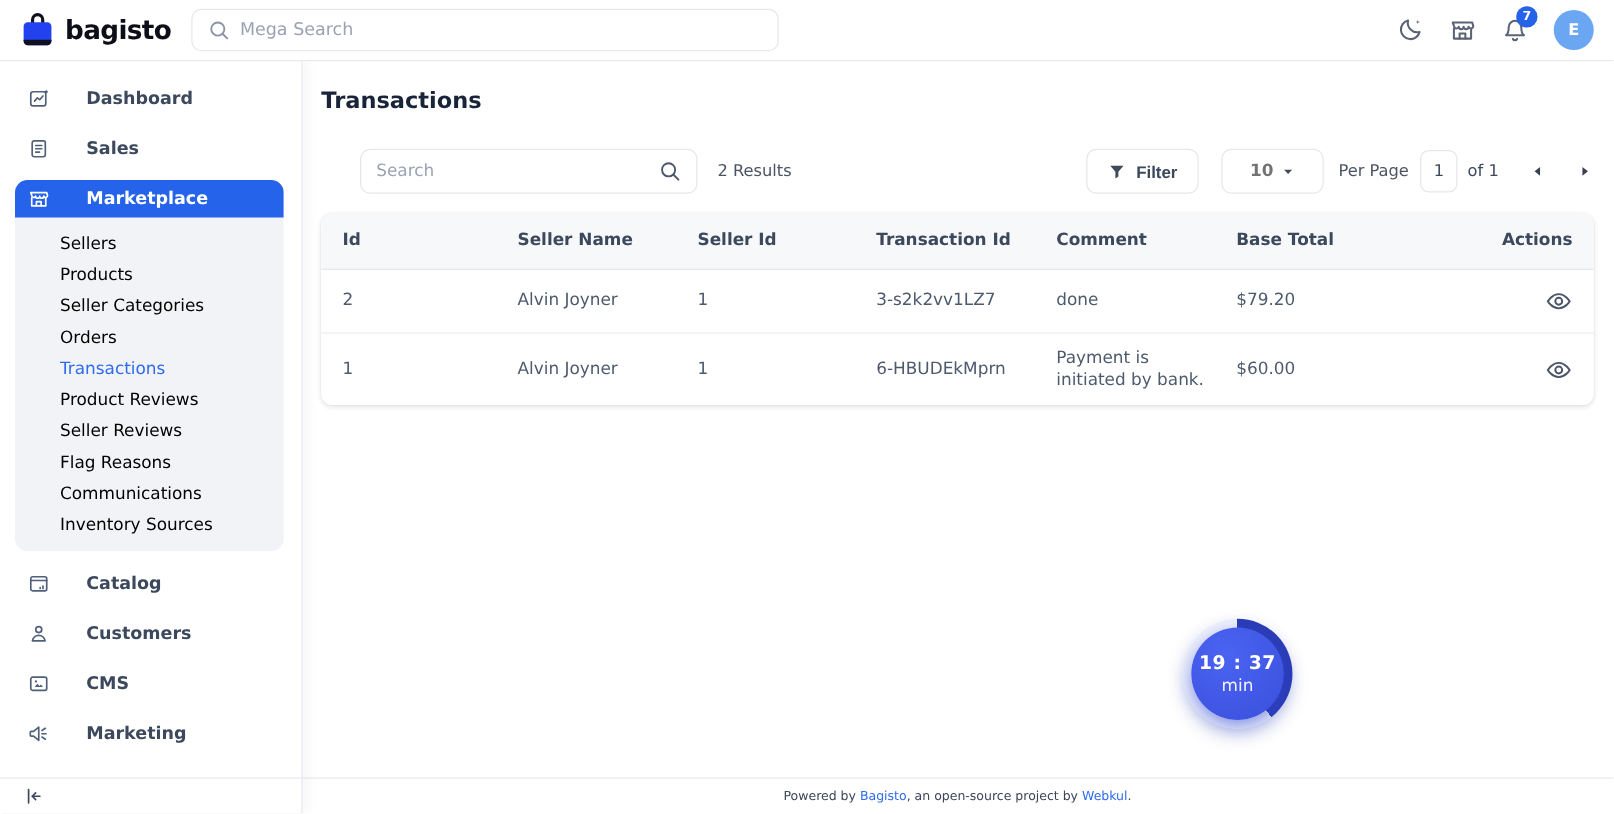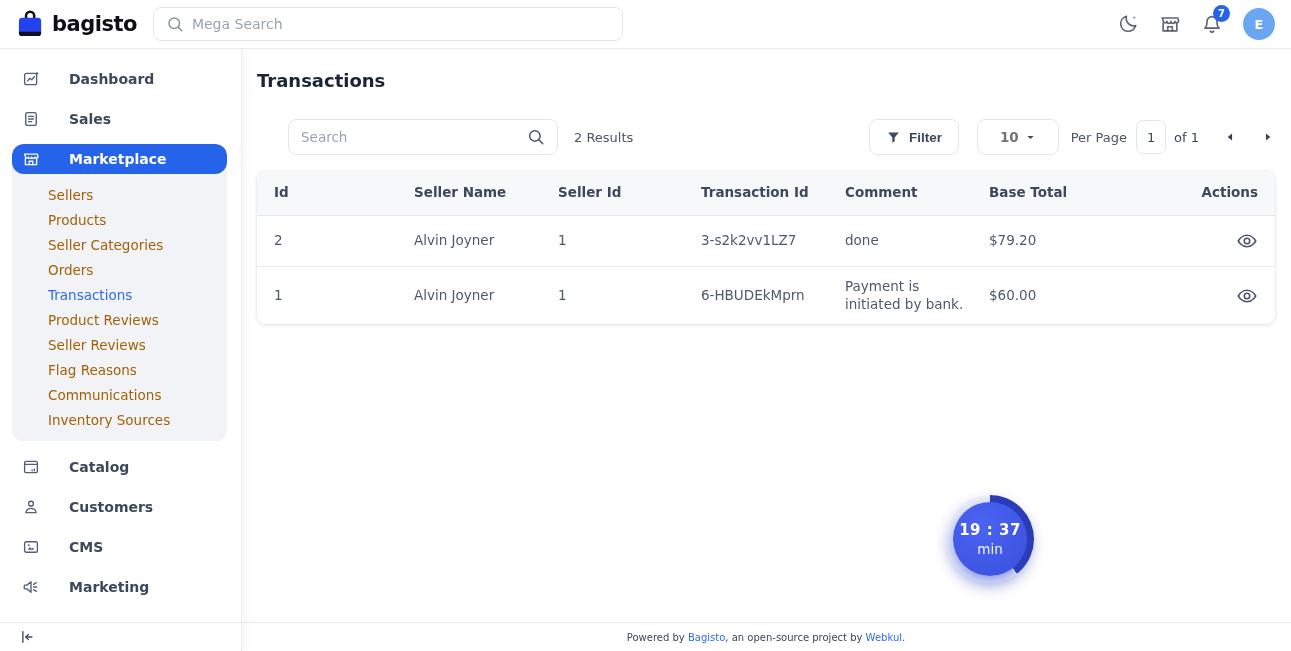--- a/index.html
+++ b/index.html
@@ -25,25 +25,25 @@
   .avatar { width:32px; height:32px; border-radius:50%; background:#6ba6f2; color:#fff; font-size:13px;
             font-weight:700; display:flex; align-items:center; justify-content:center; cursor:pointer; }
 
   
   .sidebar { position:absolute; top:49px; left:0; bottom:0; width:241px; background:#fff;
              box-shadow:1px 0 0 #e8eaee, 5px 0 10px rgba(20,30,60,.04); padding-top:10px; z-index:4; }
   .nav-item { height:40px; display:flex; align-items:center; gap:29px; padding-left:22px;
               color:#3c485c; font-size:14px; font-weight:700; cursor:pointer; }
   .nav-item svg { width:18px; height:18px; color:#51607a; flex:none; }
   .nav-group { margin:5px 14px 6px 12px; background:#f2f3f6; border-radius:10px; overflow:hidden; }
-  .nav-item.active { height:30px; background:#2563eb; border-radius:12px; color:#fff; padding-left:10px; }
+  .nav-item.active { height:30px; background:#2563eb; border-radius:0; color:#fff; padding-left:10px; }
   .nav-item.active svg { color:#fff; }
   .submenu { padding:8px 0 9px 0; }
   .submenu-item { height:25px; display:flex; align-items:center; padding-left:36px; font-size:13.5px;
-                  color:#a16207; cursor:pointer; }
+                  color:#000000; cursor:pointer; }
   .submenu-item.active { color:#2f6bed; }
   .sidebar-foot { position:absolute; bottom:0; left:0; right:0; height:29px; border-top:1px solid #e8eaee;
                   display:flex; align-items:center; padding-left:18px; }
   .sidebar-foot svg { width:18px; height:18px; color:#3c485c; cursor:pointer; }
 
   
   .main { position:absolute; top:49px; left:241px; right:0; bottom:0; background:#fff; padding:0 16px; }
   .page-title { margin-top:21px; font-size:18px; font-weight:700; color:#1a2438; }
 
   .toolbar { margin-top:28px; display:flex; align-items:center;margin-left:31px; }

